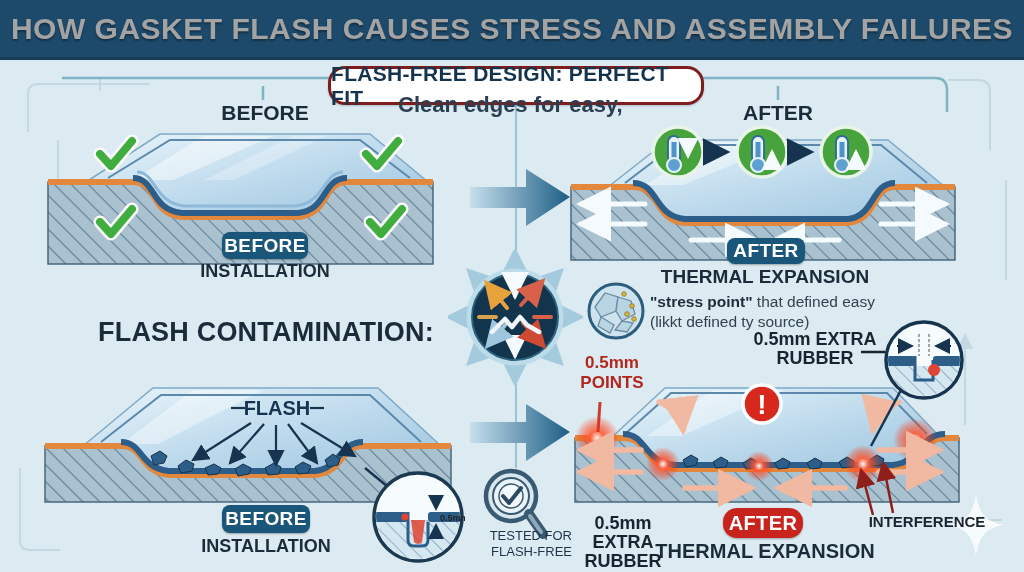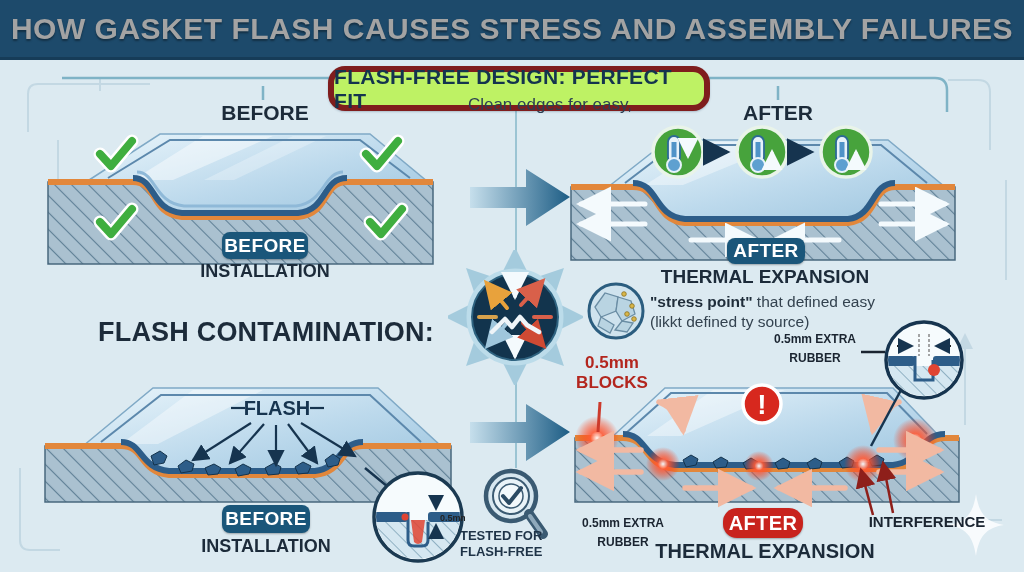--- a/index.html
+++ b/index.html
@@ -13,49 +13,49 @@
     left:0;top:0;width:1024px;height:57px;background:#1d4a6b;
     border-bottom:3px solid #163c58;z-index:5;
     display:flex;align-items:center;justify-content:center;
   }
   .titlebar h1{
     margin:0;color:#a3a3a3;font-size:30px;font-weight:800;letter-spacing:.5px;
     text-shadow:0 2px 2px rgba(0,0,0,.35);white-space:nowrap;
   }
   .pill{
     left:328px;top:66px;width:370px;height:33px;z-index:4;
-    background:#bef264;border:6px solid #7f1d1d;border-radius:17px;
+    background:#ffffff;border:3px solid #7f1d1d;border-radius:17px;
     display:flex;align-items:center;justify-content:center;
     color:#14344e;font-size:21px;font-weight:800;letter-spacing:.3px;
     box-shadow:0 1px 2px rgba(30,60,90,.25);
   }
   .heading{font-size:21px;font-weight:800;color:#1c2b3a;text-align:center;z-index:4;}
-  .caption{left:398px;top:94px;width:234px;text-align:right;z-index:4;
-    color:#2b3f52;font-size:17px;font-weight:400;line-height:22px;}
+  .caption{left:398px;top:94px;width:234px;text-align:left;z-index:4;
+    color:#2b3f52;font-size:22px;font-weight:700;line-height:22px;}
   .badge-dark{
     background:#1a567a;color:#fff;border-radius:8px;z-index:4;
     display:flex;align-items:center;justify-content:center;
     font-size:19px;font-weight:800;letter-spacing:.4px;
     box-shadow:0 1px 2px rgba(0,0,0,.3);
   }
   .badge-red{
     background:#c8231d;color:#fff;border-radius:14px;z-index:4;
     display:flex;align-items:center;justify-content:center;
     font-size:20px;font-weight:800;letter-spacing:.4px;
     box-shadow:0 1px 2px rgba(0,0,0,.3);
   }
   .sub{font-size:18px;font-weight:800;color:#1c2b3a;text-align:center;z-index:4;}
   .bheading{left:60px;top:320px;width:412px;text-align:center;z-index:4;
     color:#1c2b3a;font-size:27px;font-weight:800;line-height:25px;letter-spacing:.2px;}
   .note{z-index:4;color:#33424f;font-size:15.5px;line-height:20px;}
   .note b{color:#1f2d3a;}
-  .tested{left:460px;top:528px;width:112px;text-align:left;z-index:4;
-    color:#1e3347;font-size:13px;font-weight:700;line-height:16px;}
+  .tested{left:460px;top:528px;width:112px;text-align:right;z-index:4;
+    color:#1e3347;font-size:13px;font-weight:400;line-height:16px;}
   .redlabel{z-index:4;color:#b3261e;font-size:17px;font-weight:800;text-align:center;line-height:20px;}
-  .darklabel{z-index:4;color:#1a2430;font-size:12px;font-weight:800;text-align:center;line-height:19px;}
+  .darklabel{z-index:4;color:#1a2430;font-size:18px;font-weight:800;text-align:center;line-height:19px;}
   svg{display:block;}
 </style>
 </head>
 <body>
 
 <div class="stage">
 
   <svg class="abs" style="left:0;top:0;z-index:1;" width="1024" height="572" viewBox="0 0 1024 572">
     <defs>
       <marker id="mDark" markerWidth="9" markerHeight="9" refX="7" refY="4" orient="auto">
@@ -407,21 +407,21 @@
       </g>
     </g>
     <g stroke="#8e1f1a" stroke-width="2.5" fill="none">
       <line x1="310" y1="197" x2="298" y2="152" marker-end="url(#mRed)"></line>
       <line x1="330" y1="195" x2="320" y2="145" marker-end="url(#mRed)"></line>
     </g>
   </svg>
 
   <div class="abs redlabel" style="left:570px;top:353px;width:84px;">
     <div>0.5mm</div>
-    <div>BLOCKS</div>
+    <div>POINTS</div>
   </div>
   <div class="abs darklabel" style="left:750px;top:330px;width:130px;">
     <div>0.5mm EXTRA</div>
     <div>RUBBER</div>
   </div>
   <div class="abs darklabel" style="left:565px;top:514px;width:116px;">
     <div>0.5mm EXTRA</div>
     <div>RUBBER</div>
   </div>
   <div class="abs badge-red" style="left:723px;top:508px;width:80px;height:30px;">AFTER</div>

